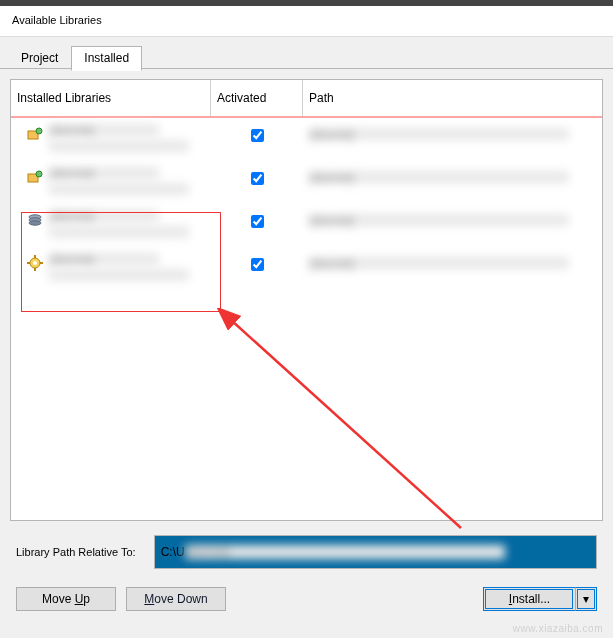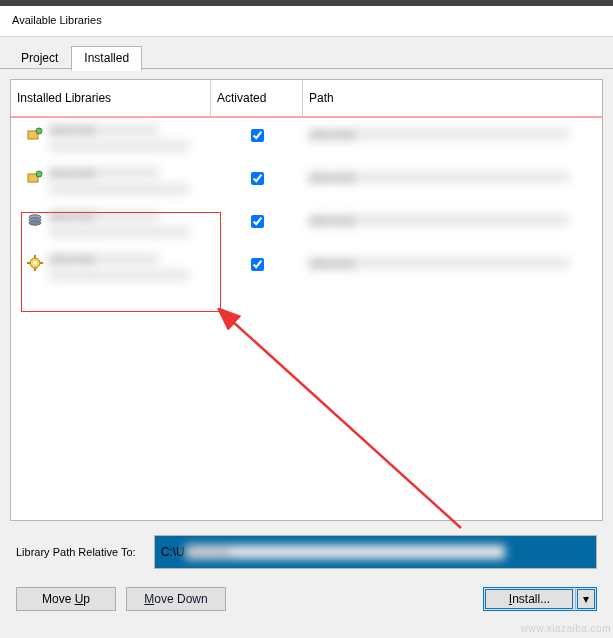--- a/index.html
+++ b/index.html
@@ -136,21 +136,21 @@
     outline: 1px solid #0078d7;
     outline-offset: -3px;
   }
   .spacer { flex: 1; }
   .split-wrap { display: flex; }
   .btn.split-main { min-width: 92px; border-right: none; }
   .btn.split-arrow { min-width: 22px; width: 22px; padding: 0; border-left: 1px solid #adadad; }
   .underline-char { text-decoration: underline; }
   .watermark {
     position: absolute;
-    right: 2px;
+    right: 10px;
     bottom: 4px;
     font-size: 10px;
     color: #bbb;
     letter-spacing: 0.5px;
     opacity: 0.6;
   }
 </style>
 </head>
 <body>
 

